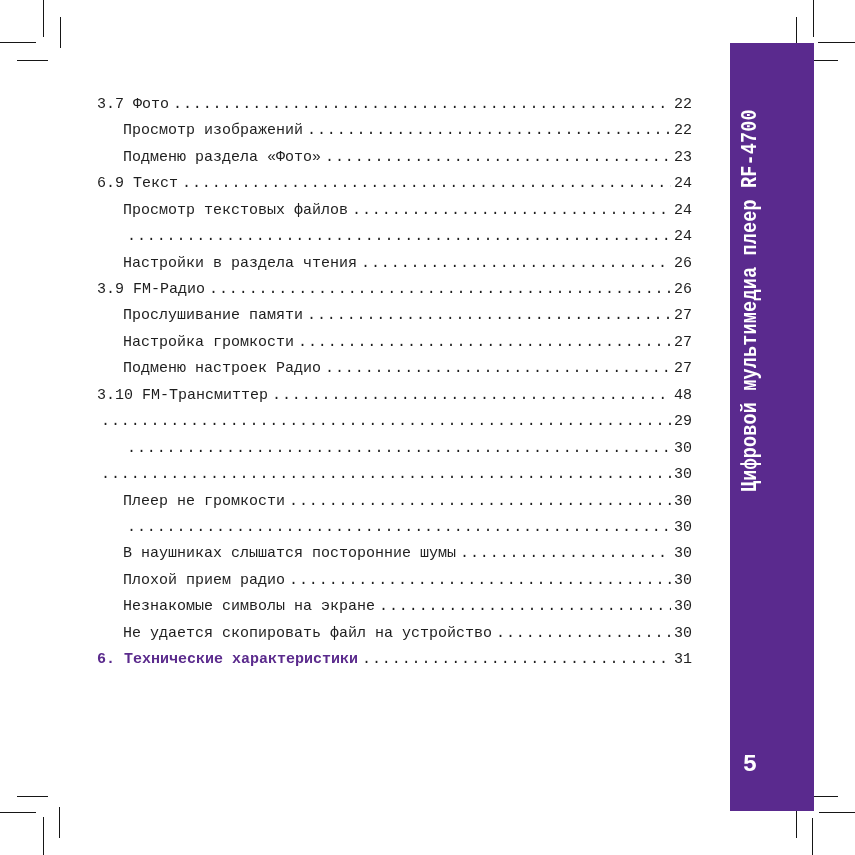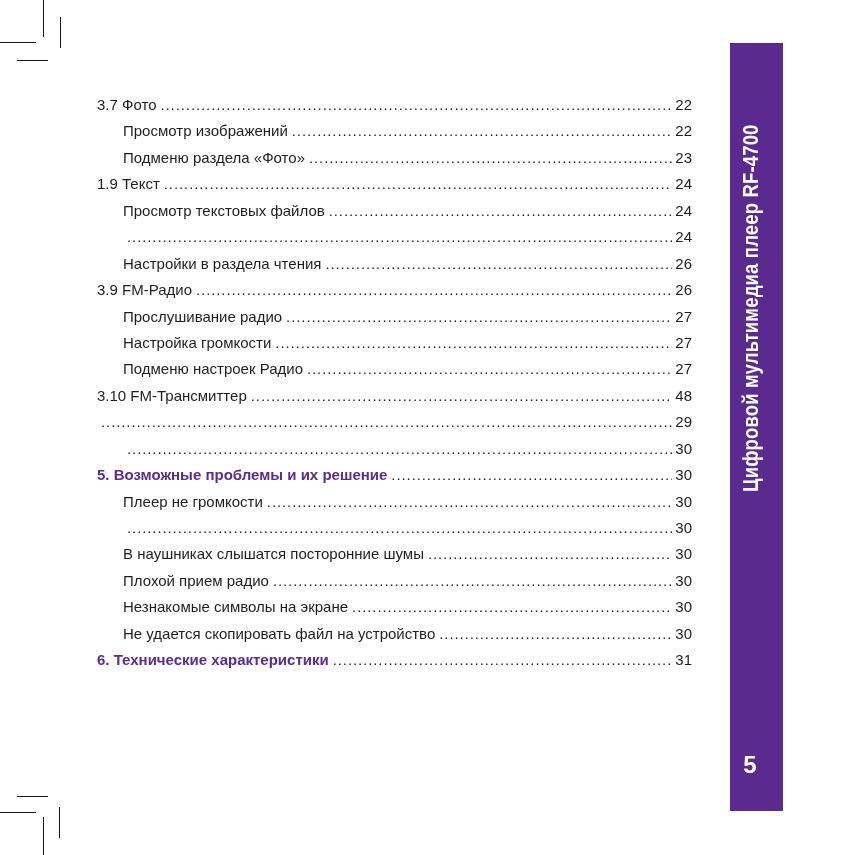--- a/index.html
+++ b/index.html
@@ -4,41 +4,41 @@
 <title>Manual page</title>
 <style>
   :root{
     --purple:#5b2b8d;
     --sidebar-purple:#5a2a8e;
     --text:#1e1e1e;
   }
   html,body{margin:0;padding:0;background:#ffffff;}
   .page{
     position:relative;
-    width:783px;height:855px;
+    width:855px;height:855px;
     background:#ffffff;
     overflow:hidden;
-    font-family:Liberation Sans, sans-serif;
+    font-family:Liberation Mono, monospace;
     color:var(--text);
   }
   
   .toc{
     position:absolute;
     left:97px;top:92px;
     width:595px;
   }
   .toc-row{
     display:flex;
     align-items:baseline;
     height:26.45px;
     line-height:26.45px;
     font-size:15px;
     white-space:nowrap;
   }
-  .toc-row.level-2{padding-left:26px;}
+  .toc-row.level-2{padding-left:26px;align-items:flex-end;}
   .toc-row.heading .toc-label{
     color:var(--purple);
     font-weight:bold;
   }
   .toc-label{flex:0 0 auto;}
   .toc-dots{
     flex:1 1 auto;
     overflow:hidden;
     margin:0 3px 0 4px;
     min-width:10px;
@@ -119,21 +119,21 @@
       <span class="toc-page">22</span>
     </div>
 
     <div class="toc-row level-2">
       <span class="toc-label">Подменю раздела «Фото»</span>
       <span class="toc-dots"></span>
       <span class="toc-page">23</span>
     </div>
 
     <div class="toc-row level-1">
-      <span class="toc-label">1.9 Текст</span>
+      <span class="toc-label">6.9 Текст</span>
       <span class="toc-dots"></span>
       <span class="toc-page">24</span>
     </div>
 
     <div class="toc-row level-2">
       <span class="toc-label">Просмотр текстовых файлов</span>
       <span class="toc-dots"></span>
       <span class="toc-page">24</span>
     </div>
 
@@ -148,21 +148,21 @@
       <span class="toc-page">26</span>
     </div>
 
     <div class="toc-row level-1">
       <span class="toc-label">3.9 FM-Радио</span>
       <span class="toc-dots"></span>
       <span class="toc-page">26</span>
     </div>
 
     <div class="toc-row level-2">
-      <span class="toc-label">Прослушивание радио</span>
+      <span class="toc-label">Прослушивание памяти</span>
       <span class="toc-dots"></span>
       <span class="toc-page">27</span>
     </div>
 
     <div class="toc-row level-2">
       <span class="toc-label">Настройка громкости</span>
       <span class="toc-dots"></span>
       <span class="toc-page">27</span>
     </div>
 
@@ -182,21 +182,20 @@
       <span class="toc-dots"></span>
       <span class="toc-page">29</span>
     </div>
 
     <div class="toc-row level-2">
       <span class="toc-dots"></span>
       <span class="toc-page">30</span>
     </div>
 
     <div class="toc-row level-1 heading">
-      <span class="toc-label">5. Возможные проблемы и их решение</span>
       <span class="toc-dots"></span>
       <span class="toc-page">30</span>
     </div>
 
     <div class="toc-row level-2">
       <span class="toc-label">Плеер не громкости</span>
       <span class="toc-dots"></span>
       <span class="toc-page">30</span>
     </div>
 

